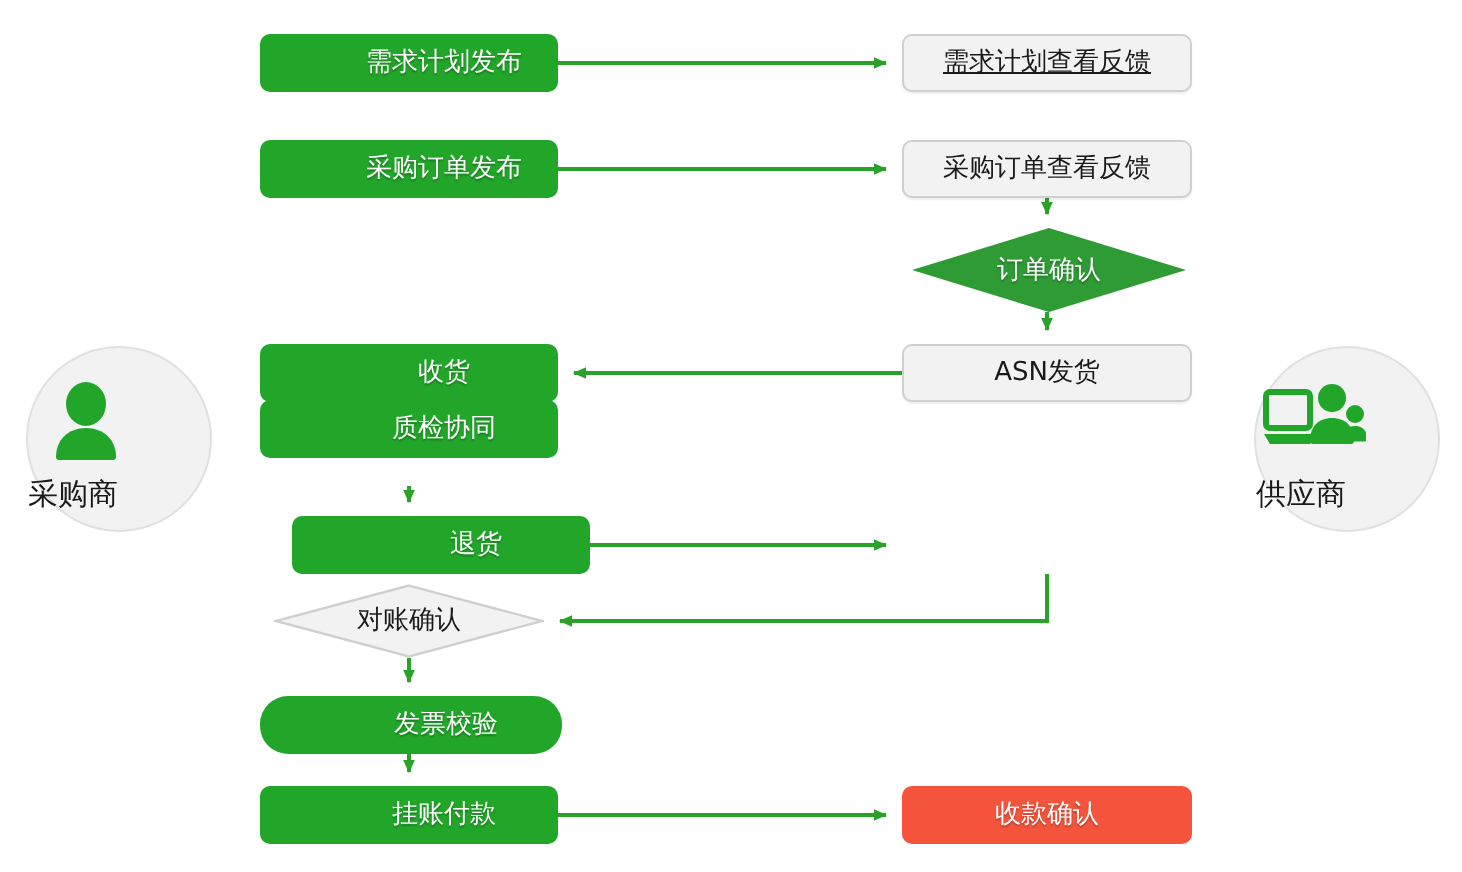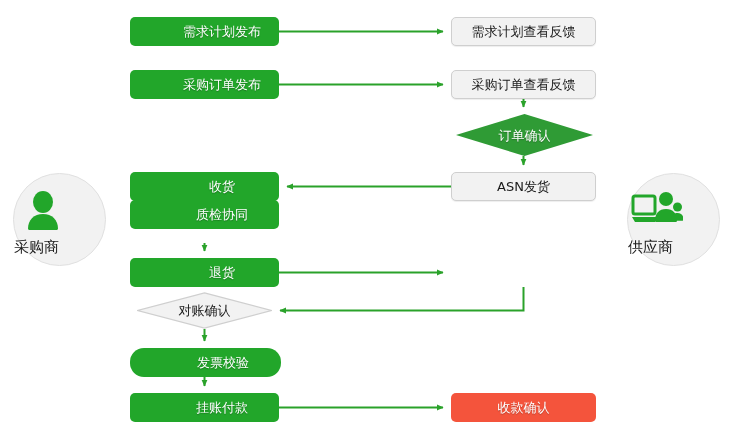--- a/index.html
+++ b/index.html
@@ -177,21 +177,21 @@
         <path d="M46.5 22c-4 0-6 2.5-6 6.5 0 0.8 0.5 1.2 1.2 1.2h9.6c0.7 0 1.2-0.4 1.2-1.2 0-4-2-6.5-6-6.5z" fill="#22a62a"></path>
       </svg>
     </div>
     <div class="actor-label">供应商</div>
   </div>
 
   <div class="node node-green" style="left:130px; top:17px; width:149px; height:29px;">
     <span>需求计划发布</span>
   </div>
 
-  <div class="node node-gray" style="left:451px; top:17px; width:145px; height:29px;">
+  <div class="node node-gray" style="left:451px; top:17px; width:145px; height:29px;text-decoration:underline;">
     <span>需求计划查看反馈</span>
   </div>
 
   <div class="node node-green" style="left:130px; top:70px; width:149px; height:29px;">
     <span>采购订单发布</span>
   </div>
 
   <div class="node node-gray" style="left:451px; top:70px; width:145px; height:29px;">
     <span>采购订单查看反馈</span>
   </div>
@@ -210,21 +210,21 @@
   </div>
 
   <div class="node node-green" style="left:130px; top:172px; width:149px; height:29px;">
     <span>收货</span>
   </div>
 
   <div class="node node-green" style="left:130px; top:200px; width:149px; height:29px;">
     <span>质检协同</span>
   </div>
 
-  <div class="node node-green" style="left:130px; top:258px; width:149px; height:29px;">
+  <div class="node node-green" style="left:146px; top:258px; width:149px; height:29px;">
     <span>退货</span>
   </div>
 
 
   <div class="diamond diamond-gray" style="left:137px; top:292px; width:135px; height:37px;">
     <svg width="135" height="37" viewBox="0 0 135 37" aria-hidden="true">
       <polygon points="67.5,0.8 134.2,18.5 67.5,36.2 0.8,18.5" fill="#f2f2f2" stroke="#cfcfcf" stroke-width="1.2"></polygon>
     </svg>
     <div class="dlabel">
       <span>对账确认</span>

